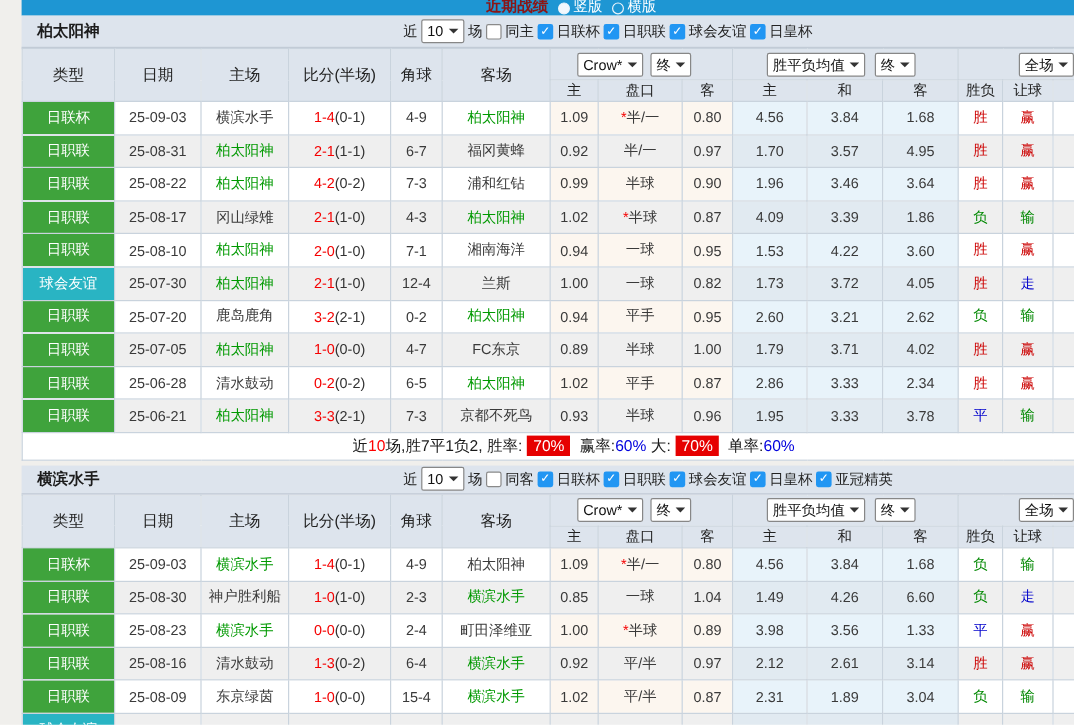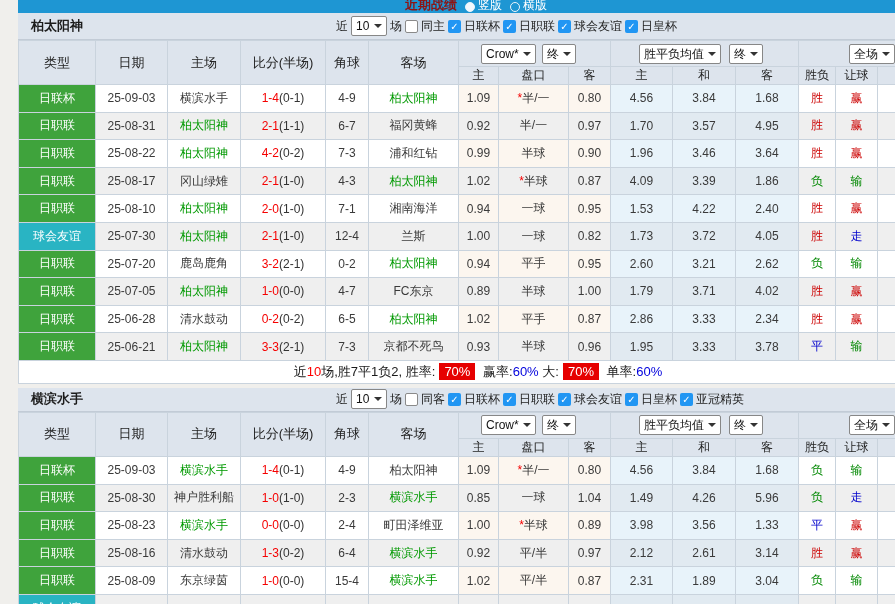--- a/index.html
+++ b/index.html
@@ -228,21 +228,21 @@
           <td class="date">25-08-10</td>
           <td class="team subject">柏太阳神</td>
           <td class="score"><span class="ft">2-0</span><span class="ht">(1-0)</span></td>
           <td class="corners">7-1</td>
           <td class="team">湘南海洋</td>
           <td class="asia">0.94</td>
           <td class="asia">一球</td>
           <td class="asia">0.95</td>
           <td class="euro">1.53</td>
           <td class="euro">4.22</td>
-          <td class="euro">2.40</td>
+          <td class="euro">3.60</td>
           <td class="res c-red">胜</td>
           <td class="res c-red">赢</td>
           <td class="goal"></td>
         </tr>
         <tr>
           <td class="type teal">球会友谊</td>
           <td class="date">25-07-30</td>
           <td class="team subject">柏太阳神</td>
           <td class="score"><span class="ft">2-1</span><span class="ht">(1-0)</span></td>
           <td class="corners">12-4</td>
@@ -440,21 +440,21 @@
           <td class="date">25-08-30</td>
           <td class="team">神户胜利船</td>
           <td class="score"><span class="ft">1-0</span><span class="ht">(1-0)</span></td>
           <td class="corners">2-3</td>
           <td class="team subject">横滨水手</td>
           <td class="asia">0.85</td>
           <td class="asia">一球</td>
           <td class="asia">1.04</td>
           <td class="euro">1.49</td>
           <td class="euro">4.26</td>
-          <td class="euro">5.96</td>
+          <td class="euro">6.60</td>
           <td class="res c-green">负</td>
           <td class="res c-blue">走</td>
           <td class="goal"></td>
         </tr>
         <tr>
           <td class="type green">日职联</td>
           <td class="date">25-08-23</td>
           <td class="team subject">横滨水手</td>
           <td class="score"><span class="ft">0-0</span><span class="ht">(0-0)</span></td>
           <td class="corners">2-4</td>

